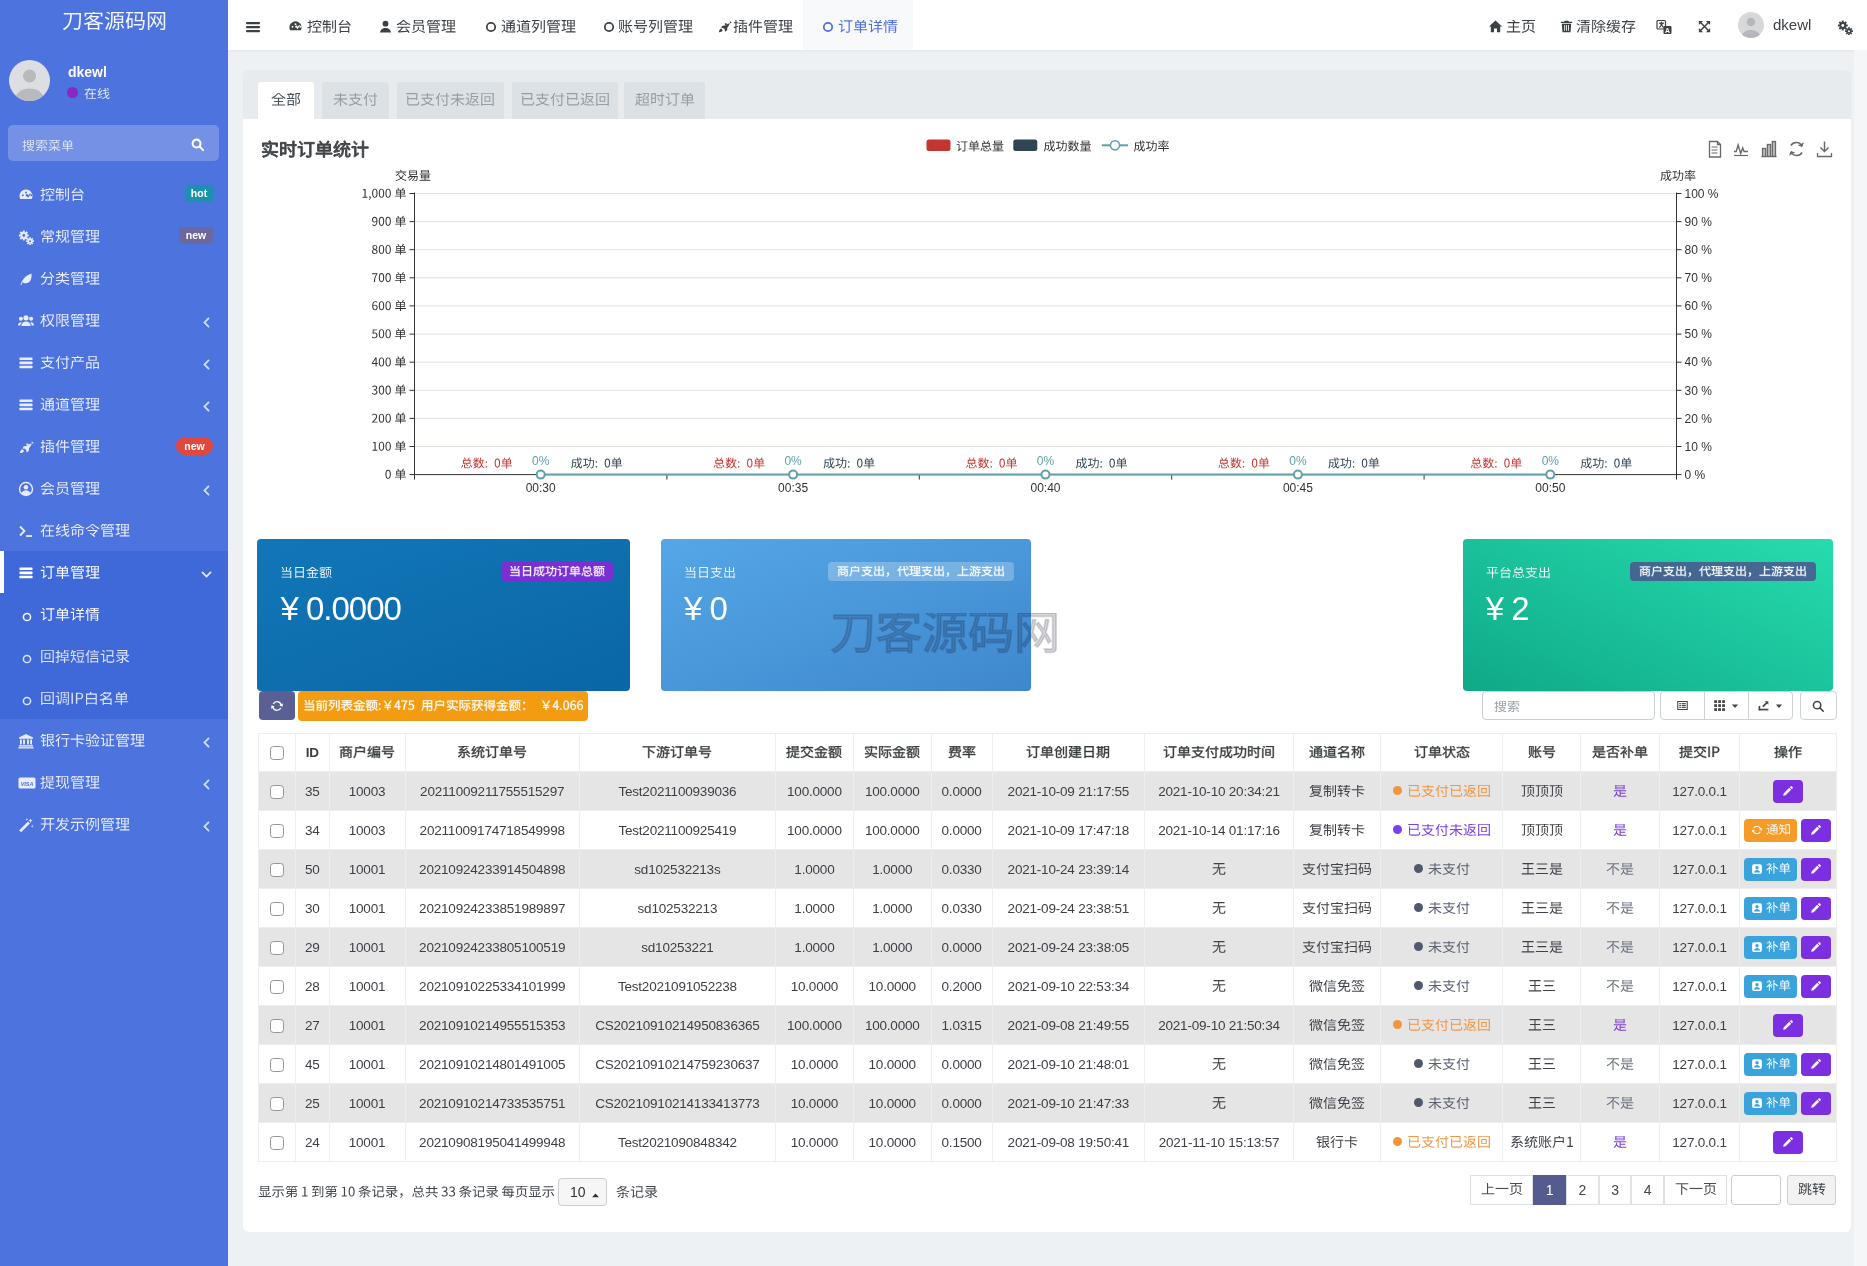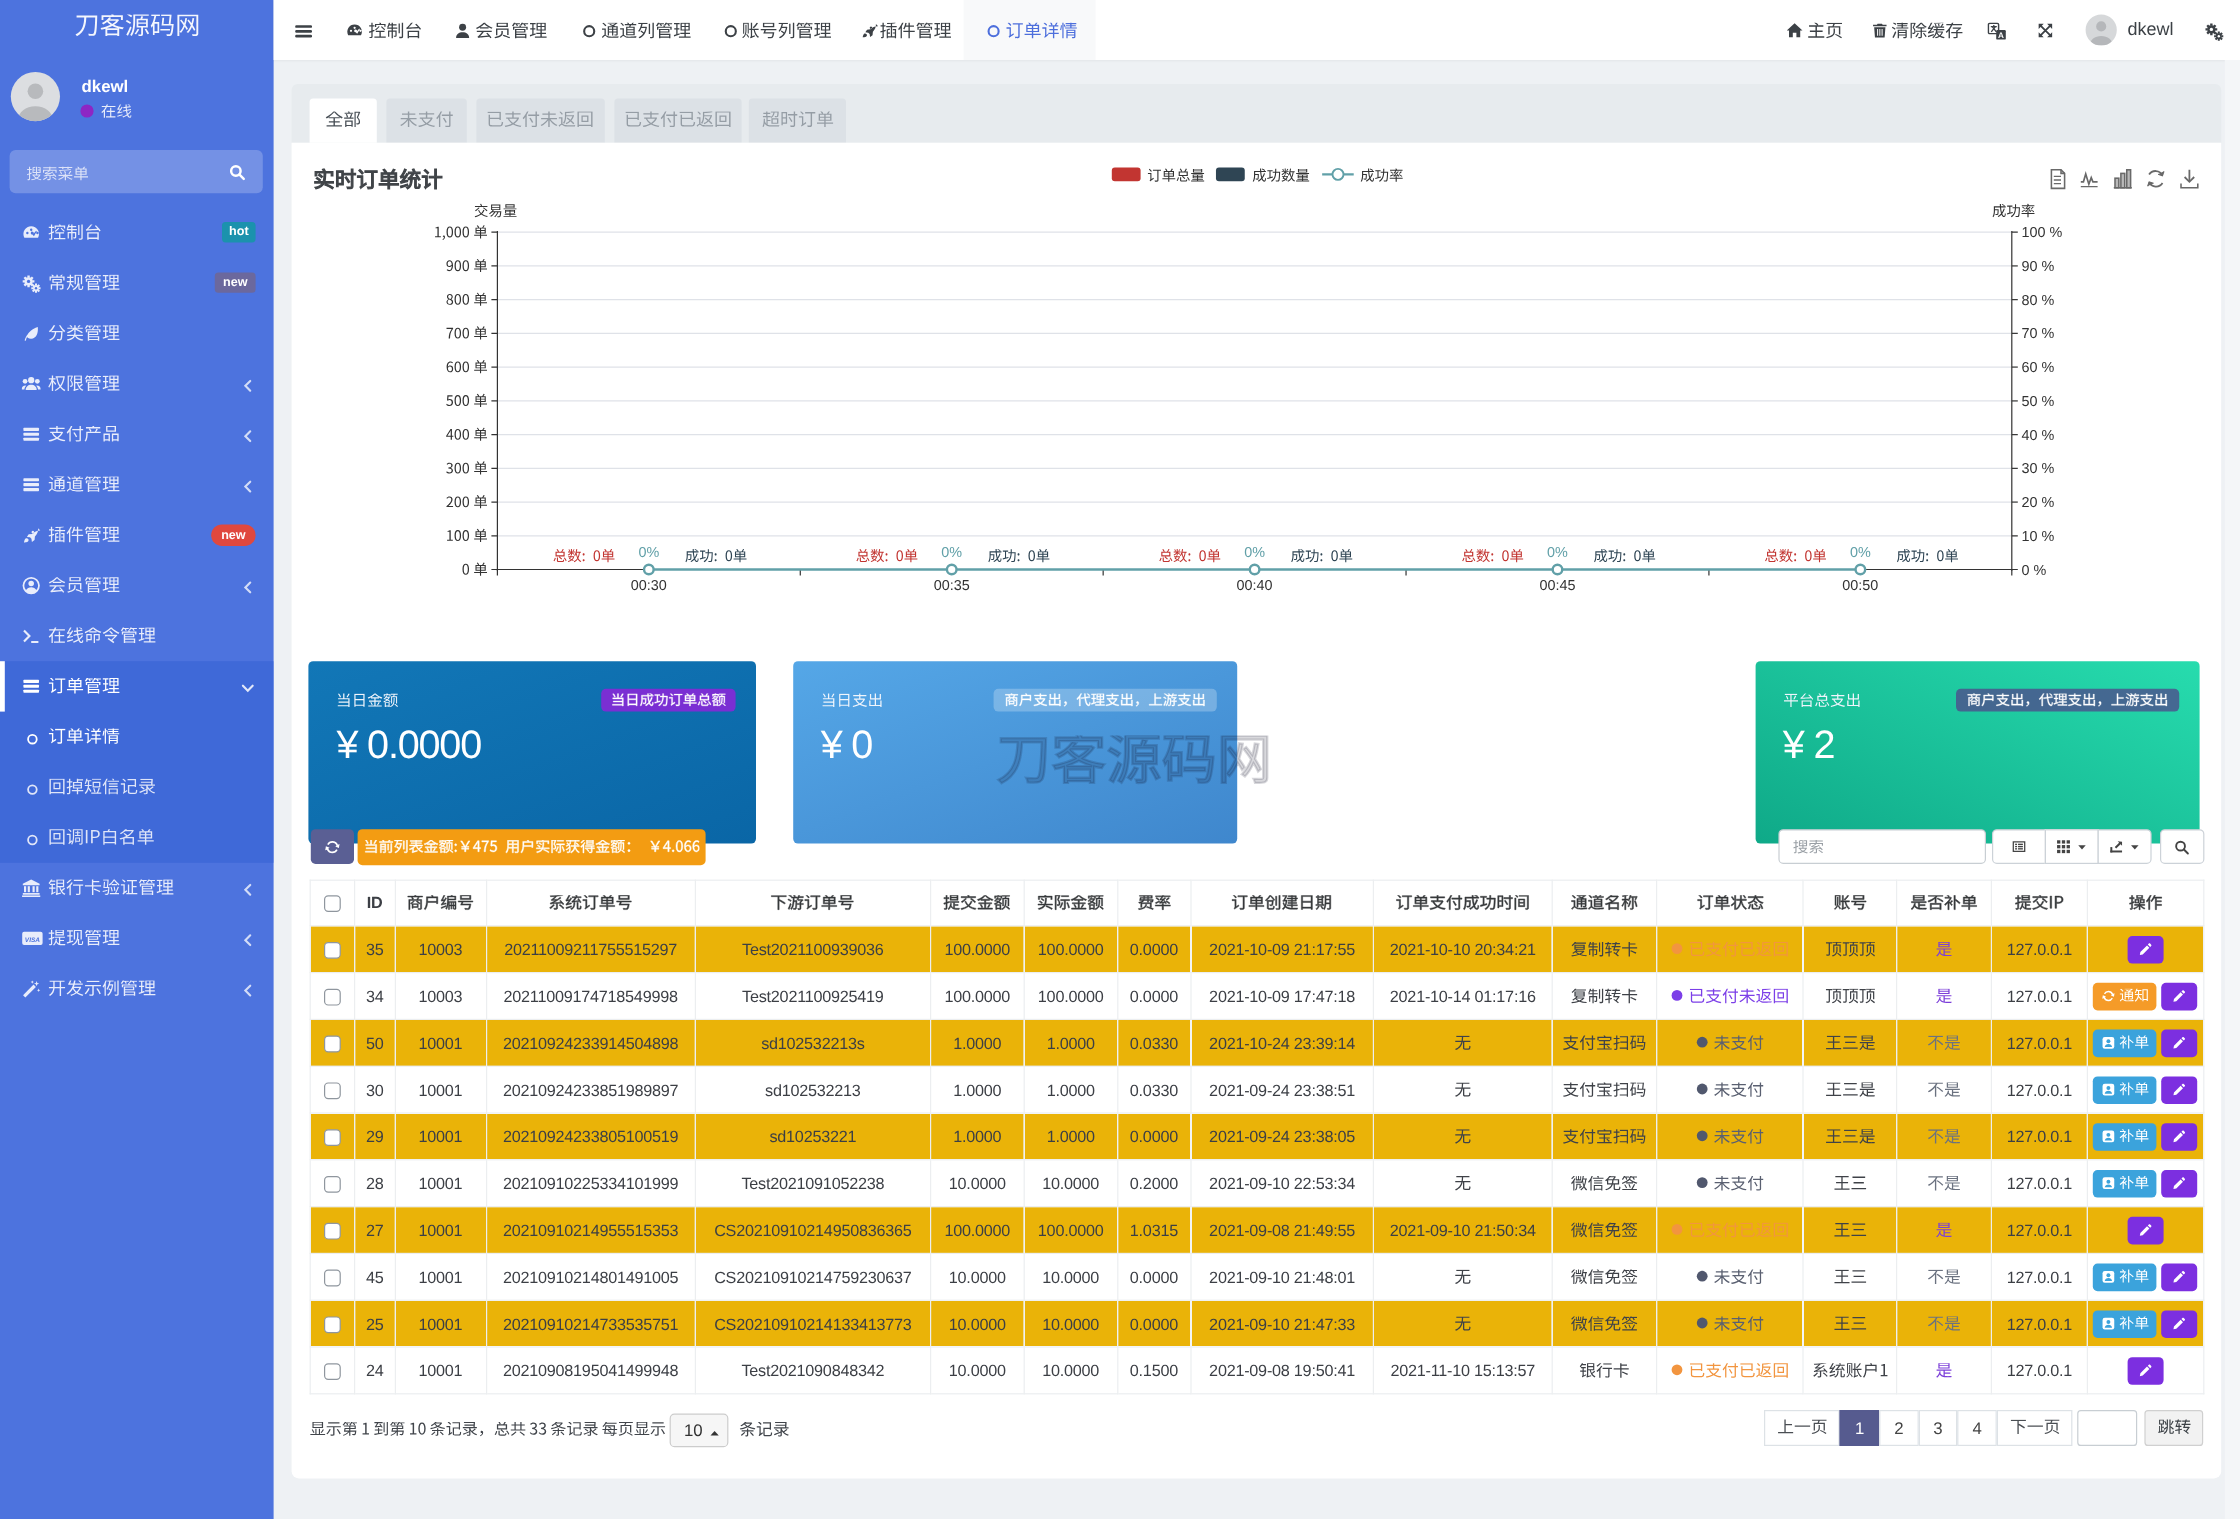--- a/index.html
+++ b/index.html
@@ -4,30 +4,30 @@
 html,body{width:1867px;height:1266px;overflow:hidden}
 body{font-family:"Liberation Sans",sans-serif;background:#eef1f4;position:relative}
 .abs{position:absolute}
 #sidebar{position:absolute;left:0;top:0;width:228px;height:1266px;background:#4d73de;overflow:hidden}
 #navbar{position:absolute;left:228px;top:0;width:1639px;height:50px;background:#fff;box-shadow:0 1px 2px rgba(0,0,0,.05)}
 #scrollstrip{position:absolute;right:0;top:50px;width:13px;height:1216px;background:#f4f6f8}
 #tabstrip{position:absolute;left:243px;top:70px;width:1608px;height:49px;background:#e7ebee;border-radius:5px 5px 0 0}
 .tab{position:absolute;top:12px;height:37px;border-radius:3px 3px 0 0;background:#dce1e6;display:flex;align-items:center;justify-content:center}
 .tab.active{background:#fff}
 #panel{position:absolute;left:243px;top:119px;width:1608px;height:1113px;background:#fff;border-radius:0 0 6px 6px}
-.card{position:absolute;top:432px;height:152px;border-radius:4px;color:#fff}
+.card{position:absolute;top:420px;height:152px;border-radius:4px;color:#fff}
 .cardtitle{position:absolute;left:23px;top:25px}
 .cardbadge{position:absolute;top:23px;height:19px;border-radius:4px;display:flex;align-items:center;justify-content:center}
 .cardval{position:absolute;left:23px;top:51px;font-size:33px;letter-spacing:-1px;color:#fff}
 .mrow{position:absolute;display:flex;align-items:center}
 table.grid{border-collapse:collapse;table-layout:fixed;width:1578px;font-size:13.5px;letter-spacing:-0.2px;color:#3c3f45}
 table.grid td,table.grid th{border:1px solid #eceef0;text-align:center;overflow:hidden;white-space:nowrap;padding:0}
 table.grid tr{height:39px}
 table.grid thead tr{height:38px}
-table.grid tr.odd{background:#eab308}
+table.grid tr.odd{background:#e5e5e5}
 .dot{display:inline-block;width:9px;height:9px;border-radius:50%;vertical-align:middle;margin-right:5px;position:relative;top:-1px}
 .opbtn{display:inline-flex;align-items:center;justify-content:center;height:23px;border-radius:4px;vertical-align:middle}
 .pgitem{position:absolute;top:0;height:30px;background:#fff;border:1px solid #dde2e6;display:flex;align-items:center;justify-content:center;font-size:14px;color:#444}
 </style></head><body>
 <svg width="0" height="0" style="position:absolute">
 <defs>
 <path id="g5200" d="M86 -733V-657H390C380 -418 350 -121 42 21C64 37 88 64 100 84C421 -74 461 -393 473 -657H826C813 -229 795 -60 760 -24C748 -10 735 -7 714 -7C687 -7 619 -7 546 -14C561 9 571 44 573 67C637 72 705 73 743 69C782 65 807 56 832 23C877 -30 890 -200 906 -689C907 -701 907 -733 907 -733Z"></path>
 <path id="g5ba2" d="M356 -529H660C618 -483 564 -441 502 -404C442 -439 391 -479 352 -525ZM378 -663C328 -586 231 -498 92 -437C109 -425 132 -400 143 -383C202 -412 254 -445 299 -480C337 -438 382 -400 432 -366C310 -307 169 -264 35 -240C49 -223 65 -193 72 -173C124 -184 178 -197 231 -213V79H305V45H701V78H778V-218C823 -207 870 -197 917 -190C928 -211 948 -244 965 -261C823 -279 687 -315 574 -367C656 -421 727 -486 776 -561L725 -592L711 -588H413C430 -608 445 -628 459 -648ZM501 -324C573 -284 654 -252 740 -228H278C356 -254 432 -286 501 -324ZM305 -18V-165H701V-18ZM432 -830C447 -806 464 -776 477 -749H77V-561H151V-681H847V-561H923V-749H563C548 -781 525 -819 505 -849Z"></path>
 <path id="g6e90" d="M537 -407H843V-319H537ZM537 -549H843V-463H537ZM505 -205C475 -138 431 -68 385 -19C402 -9 431 9 445 20C489 -32 539 -113 572 -186ZM788 -188C828 -124 876 -40 898 10L967 -21C943 -69 893 -152 853 -213ZM87 -777C142 -742 217 -693 254 -662L299 -722C260 -751 185 -797 131 -829ZM38 -507C94 -476 169 -428 207 -400L251 -460C212 -488 136 -531 81 -560ZM59 24 126 66C174 -28 230 -152 271 -258L211 -300C166 -186 103 -54 59 24ZM338 -791V-517C338 -352 327 -125 214 36C231 44 263 63 276 76C395 -92 411 -342 411 -517V-723H951V-791ZM650 -709C644 -680 632 -639 621 -607H469V-261H649V0C649 11 645 15 633 16C620 16 576 16 529 15C538 34 547 61 550 79C616 80 660 80 687 69C714 58 721 39 721 2V-261H913V-607H694C707 -633 720 -663 733 -692Z"></path>
 <path id="g7801" d="M410 -205V-137H792V-205ZM491 -650C484 -551 471 -417 458 -337H478L863 -336C844 -117 822 -28 796 -2C786 8 776 10 758 9C740 9 695 9 647 4C659 23 666 52 668 73C716 76 762 76 788 74C818 72 837 65 856 43C892 7 915 -98 938 -368C939 -379 940 -401 940 -401H816C832 -525 848 -675 856 -779L803 -785L791 -781H443V-712H778C770 -624 757 -502 745 -401H537C546 -475 556 -569 561 -645ZM51 -787V-718H173C145 -565 100 -423 29 -328C41 -308 58 -266 63 -247C82 -272 100 -299 116 -329V34H181V-46H365V-479H182C208 -554 229 -635 245 -718H394V-787ZM181 -411H299V-113H181Z"></path>

